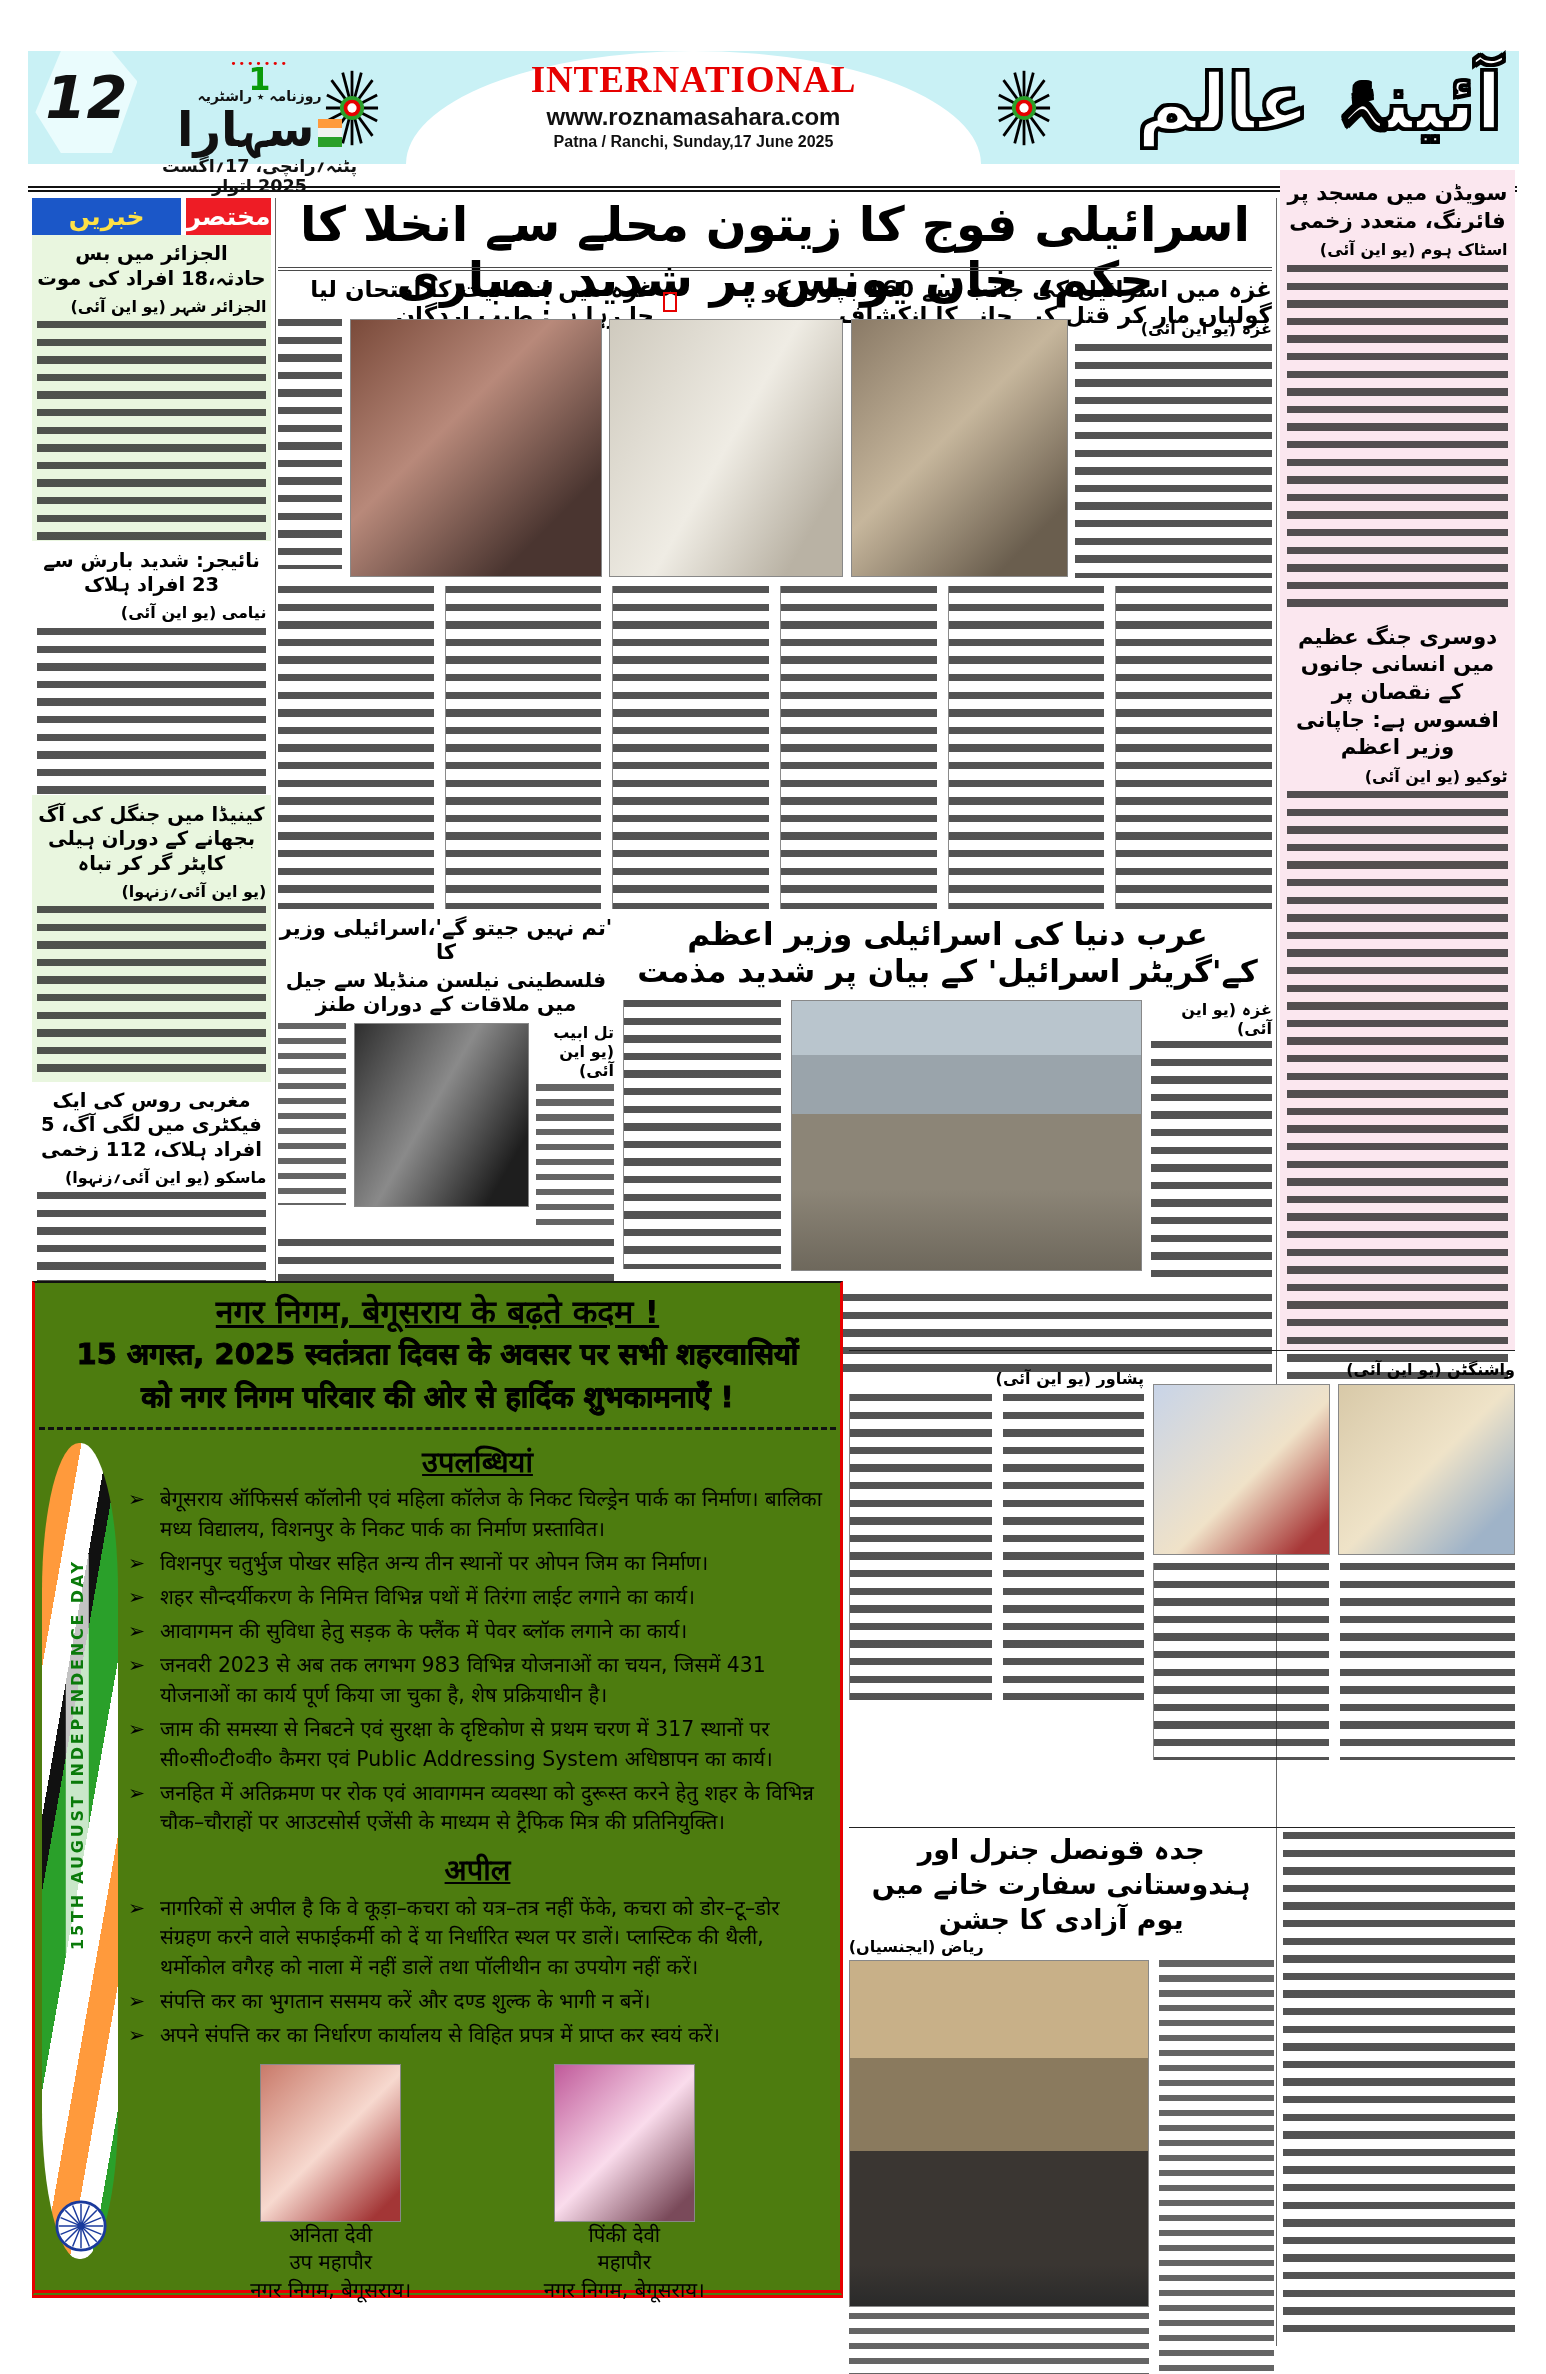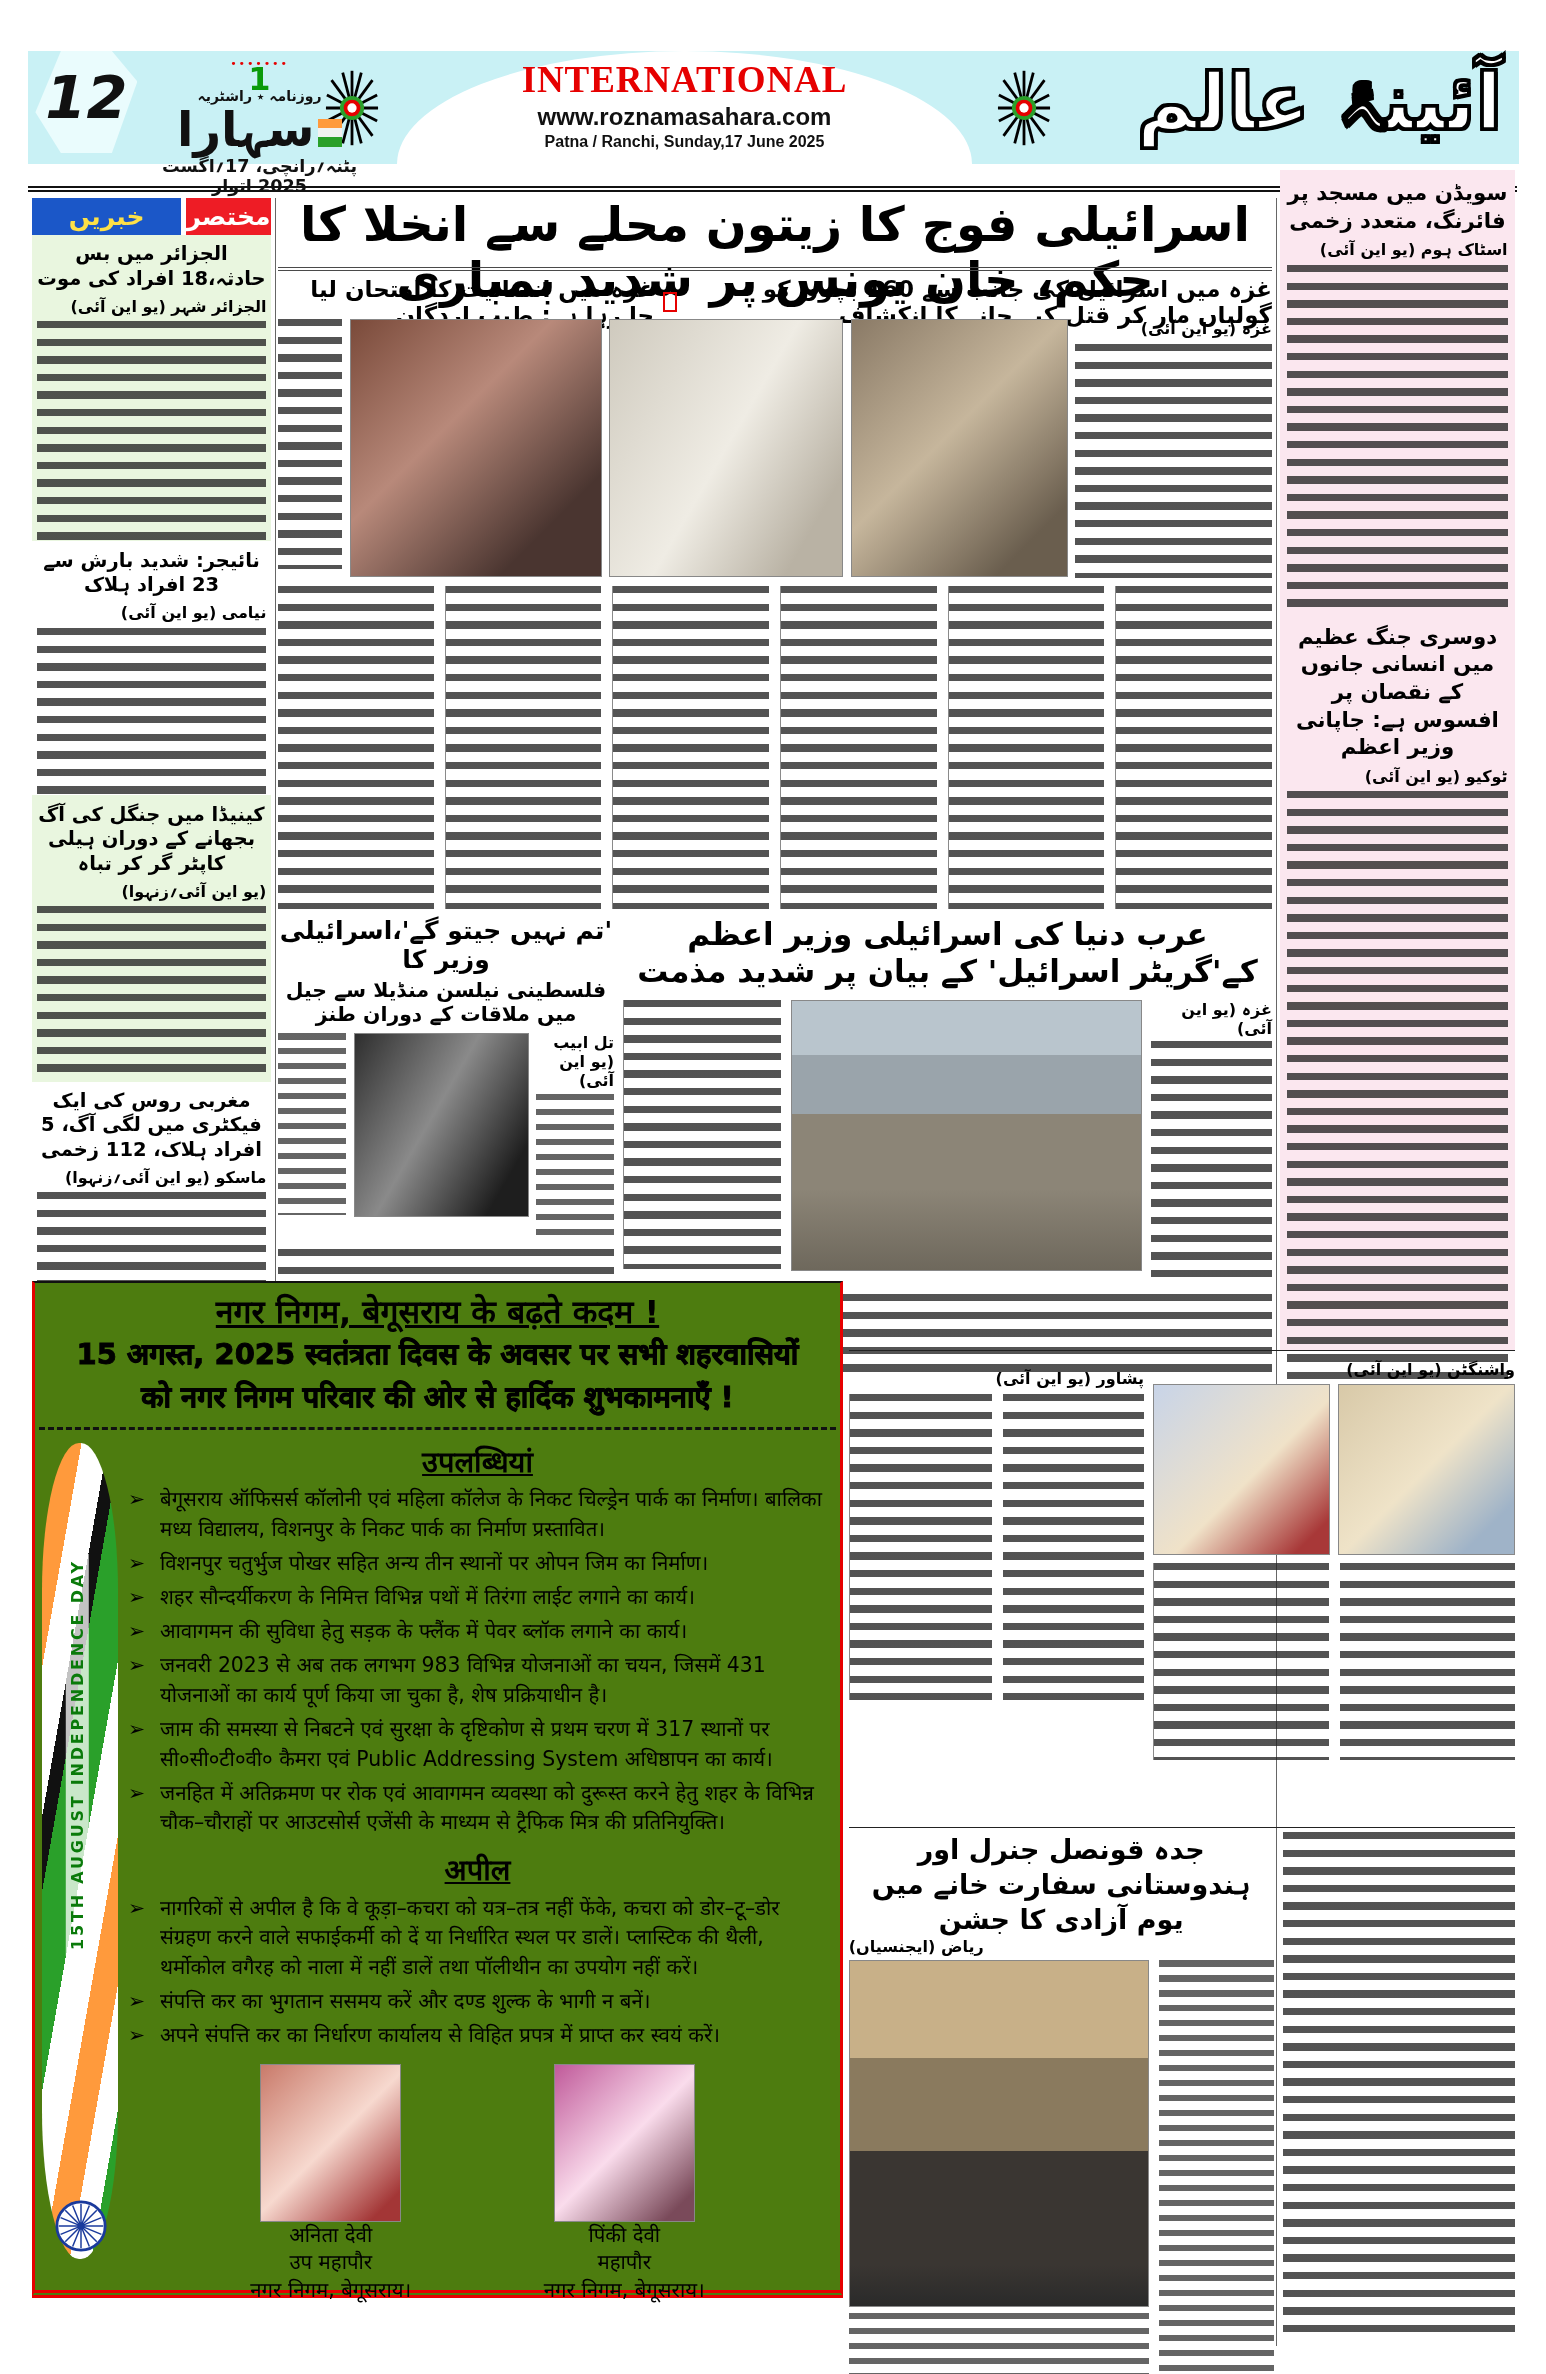--- a/index.html
+++ b/index.html
@@ -1,21 +1,21 @@
 <!DOCTYPE html>
 <html lang="ur" style="font-size:15px"><head>
 <meta charset="utf-8">
 <style>
   html,body{margin:0;padding:0;background:#fff;}
   .page{position:relative;width:1546px;height:2375px;background:#fff;overflow:hidden;
         font-family:"DejaVu Sans", sans-serif;}
   .rtl{direction:rtl;}
   
   .masthead-band{position:absolute;left:28px;top:51px;width:1491px;height:113px;background:#c9f1f5;}
-  .mast-center{position:absolute;left:369px;top:0;width:575px;height:113px;background:#fff;
+  .mast-center{position:absolute;left:378px;top:0;width:575px;height:113px;background:#fff;
                border-radius:50% 50% 0 0/100% 100% 0 0;text-align:center;}
   .intl{color:#e60000;font-weight:bold;font-size:37px;letter-spacing:0.9px;margin-top:7.4px;font-family:"Liberation Serif",serif;}
   .site{font-size:24px;color:#111;font-weight:bold;margin-top:1.9px;font-family:"Liberation Sans",sans-serif;}
   .dateline-en{font-size:16px;color:#111;font-weight:bold;margin-top:1.9px;font-family:"Liberation Sans",sans-serif;}
   .pageno-wrap{position:absolute;left:7.4px;top:0px;width:102px;height:102px;background:#eafcfd;
                clip-path:polygon(25% 0,75% 0,100% 30%,75% 100%,25% 100%,0 60%);}
   .pageno{font-size:59px;font-weight:bold;font-style:italic;color:#111;text-align:center;line-height:93px;}
   .logo-box{position:absolute;left:111px;top:5.6px;width:241px;text-align:center;}
   .logo-top{font-size:14px;font-weight:bold;color:#111;}
   .logo-one{color:#0a9a0a;font-weight:bold;font-size:32px;line-height:18.6px;}
@@ -54,21 +54,21 @@
   .rightcol h3{margin:1.9px 0 5.6px;font-size:21.3px;line-height:1.3;text-align:center;}
   
   .main-head{position:absolute;left:278px;top:197px;width:994px;font-size:48px;line-height:1.15;}
   .main-rule{position:absolute;left:278px;top:267px;width:994px;}
   .subhead{position:absolute;left:278px;top:276px;width:994px;font-size:23px;font-weight:bold;
            display:flex;direction:rtl;justify-content:center;align-items:center;}
   .photo-row{position:absolute;left:278px;top:319px;width:994px;height:258px;display:flex;direction:rtl;gap:7.4px;}
   .main-body{position:absolute;left:278px;top:586px;width:994px;height:323px;}
   
   .minister{position:absolute;left:278px;top:916px;width:336px;height:419px;}
-  .minister .h1{font-size:25px;}
+  .minister .h1{font-size:21px;}
   .minister .h2{font-size:20.4px;margin-top:3.7px;}
   
   .arab{position:absolute;left:623px;top:916px;width:649px;height:419px;}
   .arab .h{font-size:31px;line-height:1.2;}
   
   .kp{position:absolute;left:849px;top:1362px;width:295px;height:464px;}
   .kp .h{font-size:28px;line-height:1.35;}
   
   .clinton{position:absolute;left:1153px;top:1354px;width:362px;height:471px;}
   .clinton .h{background:#e9e7f7;font-size:23px;line-height:1.35;padding:5.6px 3.7px;}

